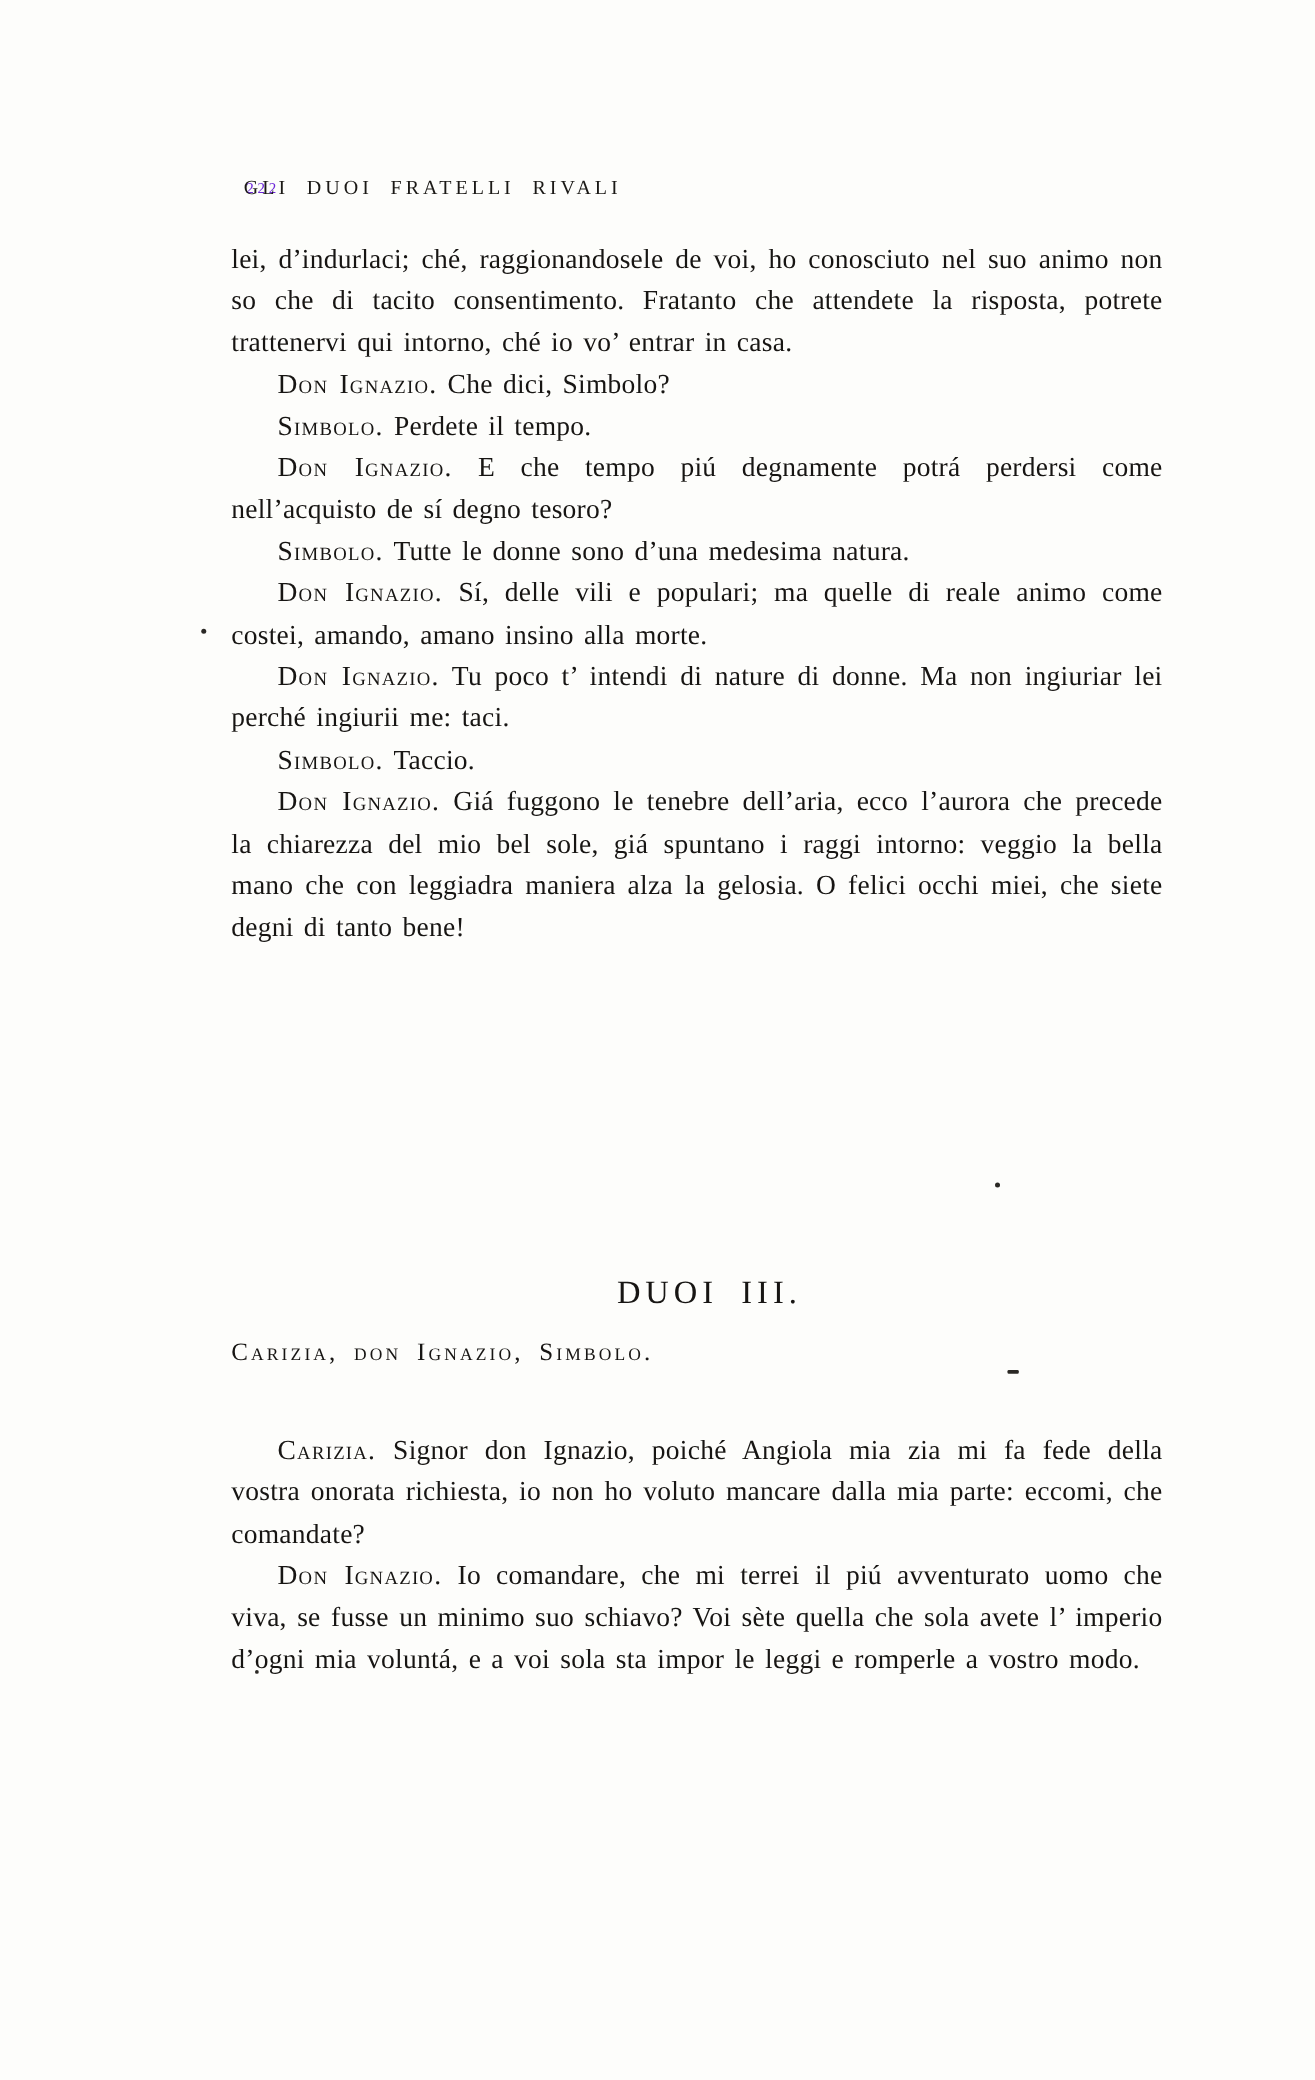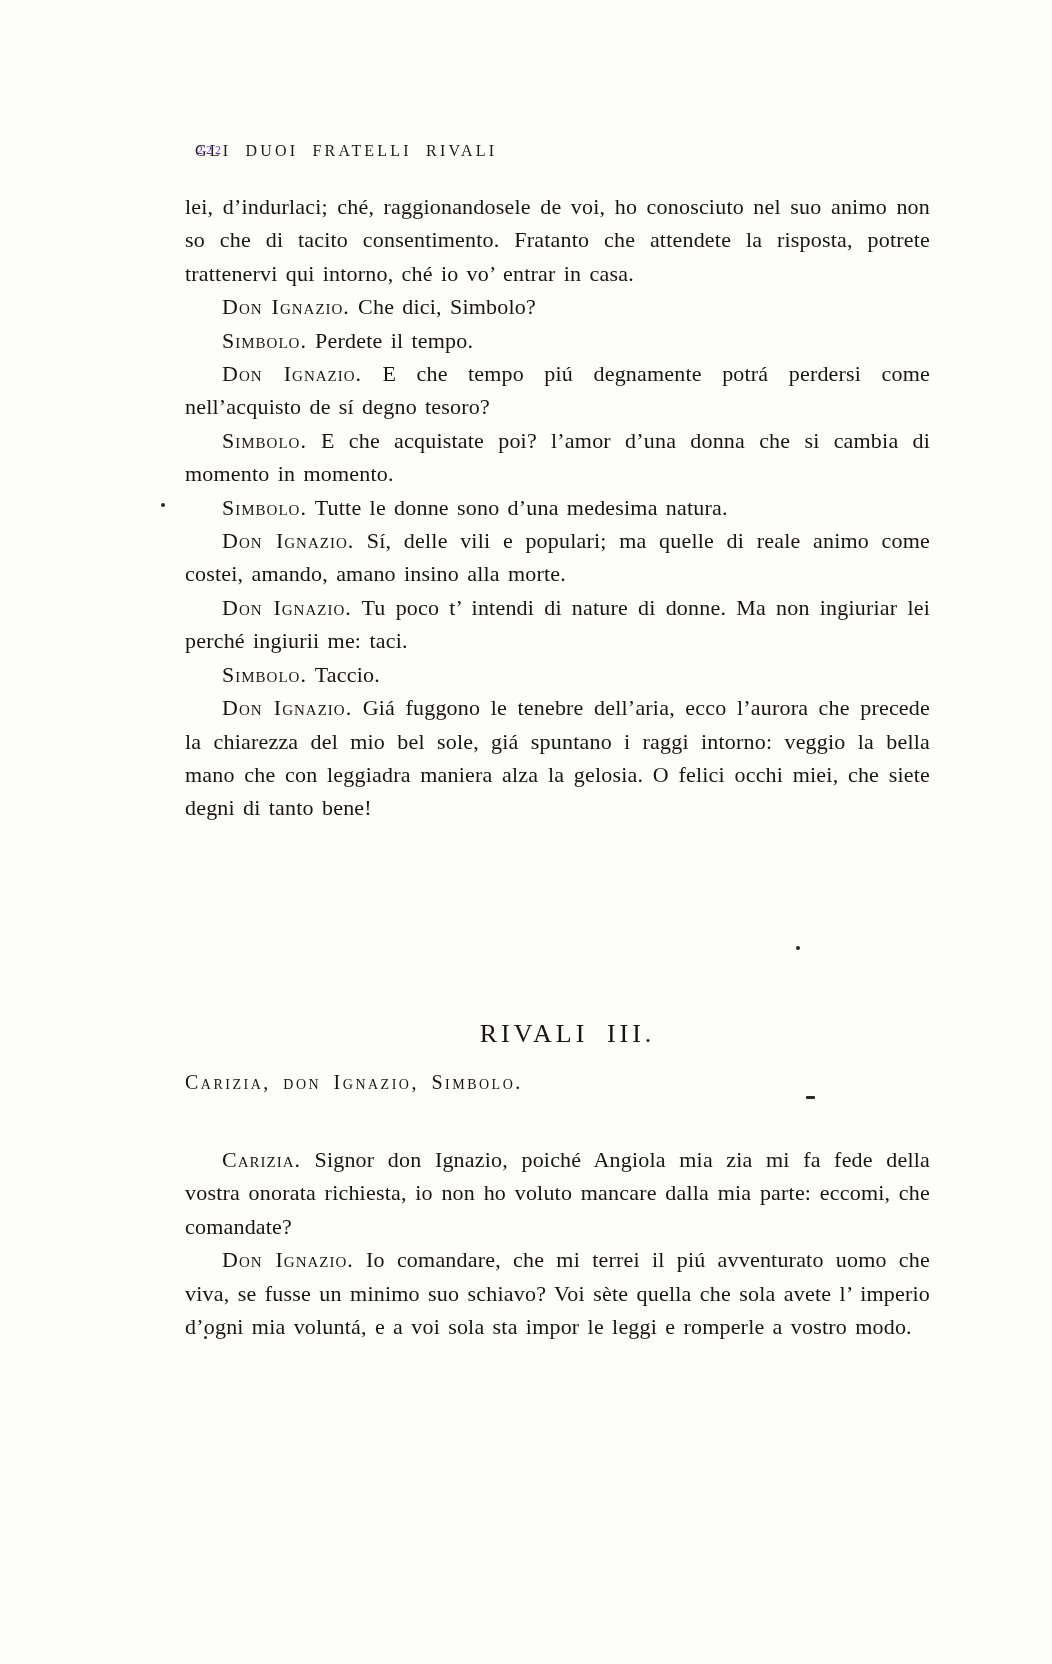--- a/index.html
+++ b/index.html
@@ -88,29 +88,28 @@
 <div class="page">
 
   <div class="pagenum">222</div>
   <div class="runhead">GLI DUOI FRATELLI RIVALI</div>
 
   <div class="textcol block1">
     <p class="cont">lei, d’indurlaci; ché, raggionandosele de voi, ho conosciuto nel suo animo non so che di tacito consentimento. Fratanto che attendete la risposta, potrete trattenervi qui intorno, ché io vo’ entrar in casa.</p>
     <p class="speech"><span class="sp">Don Ignazio.</span><span> Che dici, Simbolo?</span></p>
     <p class="speech"><span class="sp">Simbolo.</span><span> Perdete il tempo.</span></p>
     <p class="speech"><span class="sp">Don Ignazio.</span><span> E che tempo piú degnamente potrá perdersi come nell’acquisto de sí degno tesoro?</span></p>
-    <p class="speech"><span class="sp">Simbolo.</span><span> E che acquistate poi? l’amor d’una donna che si cambia di momento in momento.</span></p>
     <p class="speech"><span class="sp">Simbolo.</span><span> Tutte le donne sono d’una medesima natura.</span></p>
     <p class="speech"><span class="sp">Don Ignazio.</span><span> Sí, delle vili e populari; ma quelle di reale animo come costei, amando, amano insino alla morte.</span></p>
     <p class="speech"><span class="sp">Don Ignazio.</span><span> Tu poco t’ intendi di nature di donne. Ma non ingiuriar lei perché ingiurii me: taci.</span></p>
     <p class="speech"><span class="sp">Simbolo.</span><span> Taccio.</span></p>
     <p class="speech"><span class="sp">Don Ignazio.</span><span> Giá fuggono le tenebre dell’aria, ecco l’aurora che precede la chiarezza del mio bel sole, giá spuntano i raggi intorno: veggio la bella mano che con leggiadra maniera alza la gelosia. O felici occhi miei, che siete degni di tanto bene!</span></p>
   </div>
 
-  <div class="scene-heading">RIVALI III.</div>
+  <div class="scene-heading">DUOI III.</div>
   <div class="scene-cast">Carizia, don Ignazio, Simbolo.</div>
 
   <div class="textcol block2">
     <p class="speech"><span class="sp">Carizia.</span><span> Signor don Ignazio, poiché Angiola mia zia mi fa fede della vostra onorata richiesta, io non ho voluto mancare dalla mia parte: eccomi, che comandate?</span></p>
     <p class="speech"><span class="sp">Don Ignazio.</span><span> Io comandare, che mi terrei il piú avven­turato uomo che viva, se fusse un minimo suo schiavo? Voi sète quella che sola avete l’ imperio d’ogni mia voluntá, e a voi sola sta impor le leggi e romperle a vostro modo.</span></p>
   </div>
 
   <div class="speck s1"></div>
   <div class="speck s2"></div>
   <div class="speck s3"></div>

